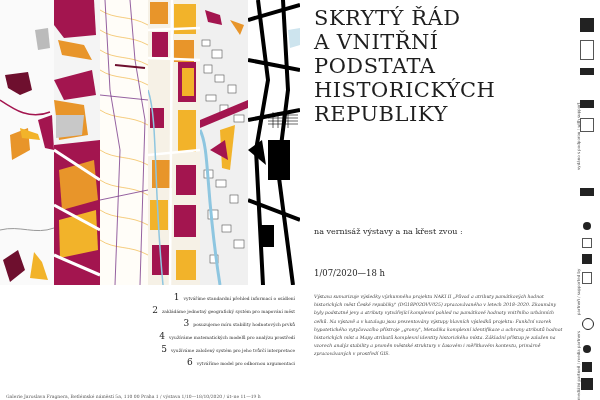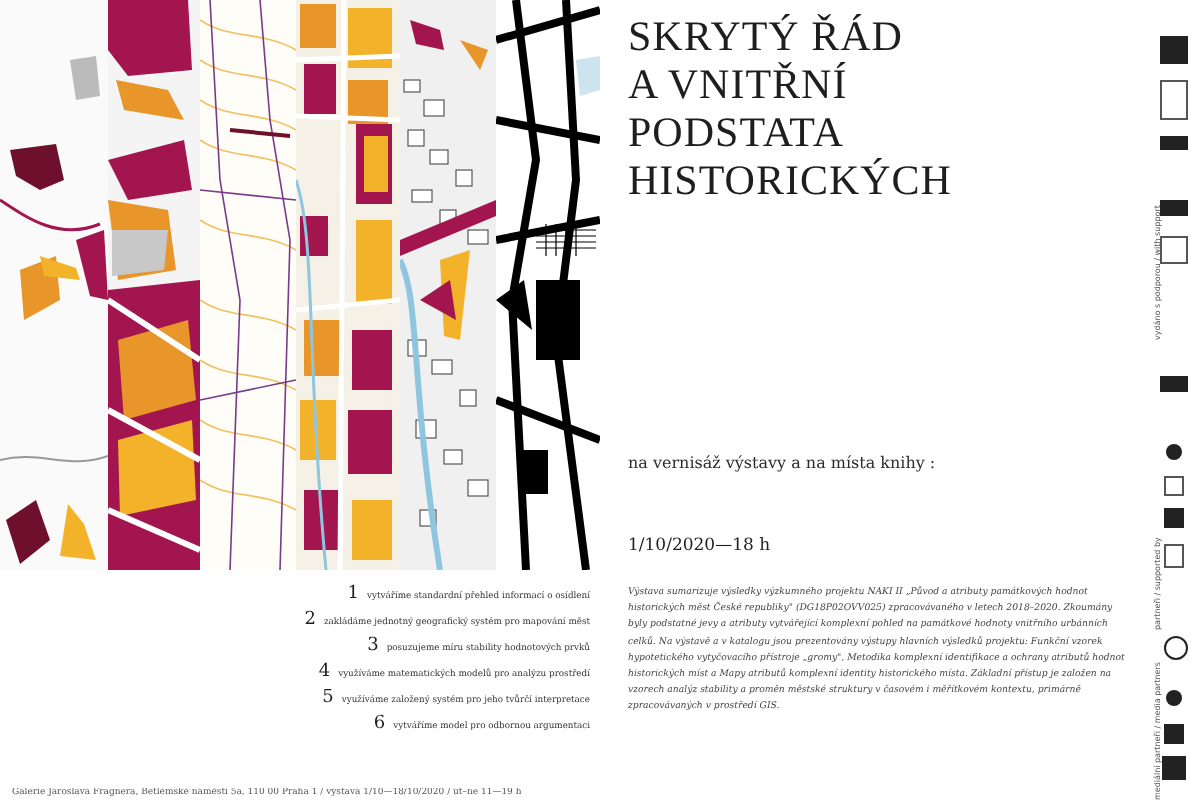--- a/index.html
+++ b/index.html
@@ -1,20 +1,20 @@
 <!DOCTYPE html>
 <html><head>
 <meta charset="utf-8">
 <style>
   html, body { margin:0; padding:0; }
   body { width:600px; height:400px; position:relative; overflow:hidden; background:#ffffff; font-family:"DejaVu Serif", serif; color:#2a2a2a; }
   .maps { position:absolute; left:0; top:0; width:300px; height:285px; overflow:hidden; }
   .strip { position:absolute; top:0; height:285px; overflow:hidden; }
   .title { position:absolute; left:314px; top:6px; width:250px; font-family:"DejaVu Serif", serif; font-size:21px; line-height:24px; letter-spacing:0.5px; color:#1e1e1e; font-weight:normal; margin:0; }
-  .title span { display:block;font-family:Liberation Serif, serif; }
+  .title span { display:block; }
   .invite { position:absolute; left:314px; top:226px; font-size:8px; line-height:12px; color:#2a2a2a; }
   .invite span { display:block; }
   .date { position:absolute; left:314px; top:268px; font-size:8.5px; color:#1e1e1e; }
   .desc { position:absolute; left:314px; top:293px; width:250px; font-size:4.6px; line-height:8.2px; font-style:italic; color:#444; }
   .steps { position:absolute; left:130px; top:292px; width:165px; }
   .step { display:flex; justify-content:flex-end; align-items:baseline; height:13px; }
   .step .num { font-size:9px; color:#1e1e1e; margin-right:4px; }
   .step .txt { font-size:4.4px; color:#333; }
   .footer { position:absolute; left:6px; top:394px; width:290px; font-size:4.5px; color:#555; white-space:nowrap; overflow:hidden; }
   .sidebar { position:absolute; left:574px; top:0; width:26px; height:400px; }
@@ -144,27 +144,28 @@
     </g>
     <path d="M40 30 L52 28 L52 45 L42 48 Z" fill="#cde4ee"></path>
   </svg>
 </div>
 
 <h1 class="title">
   <span>SKRYTÝ ŘÁD</span>
   <span>A VNITŘNÍ</span>
   <span>PODSTATA</span>
   <span>HISTORICKÝCH</span>
+  <span>REPUBLIKY</span>
 </h1>
 
 <div class="invite">
-  <span>na vernisáž výstavy a na místa knihy :</span>
-</div>
-
-<div class="date">1/10/2020—18 h</div>
+  <span>na vernisáž výstavy a na křest zvou :</span>
+</div>
+
+<div class="date">1/07/2020—18 h</div>
 
 <div class="desc">Výstava sumarizuje výsledky výzkumného projektu NAKI II „Původ a atributy památkových hodnot historických měst České republiky" (DG18P02OVV025) zpracovávaného v letech 2018–2020. Zkoumány byly podstatné jevy a atributy vytvářející komplexní pohled na památkové hodnoty vnitřního urbánních celků. Na výstavě a v katalogu jsou prezentovány výstupy hlavních výsledků projektu: Funkční vzorek hypotetického vytyčovacího přístroje „gromy", Metodika komplexní identifikace a ochrany atributů hodnot historických míst a Mapy atributů komplexní identity historického místa. Základní přístup je založen na vzorech analýz stability a proměn městské struktury v časovém i měřítkovém kontextu, primárně zpracovávaných v prostředí GIS.</div>
 
 <div class="steps">
   <div class="step">
       <span class="num">1</span>
       <span class="txt">vytváříme standardní přehled informací o osídlení</span>
     </div>
   <div class="step">
       <span class="num">2</span>

